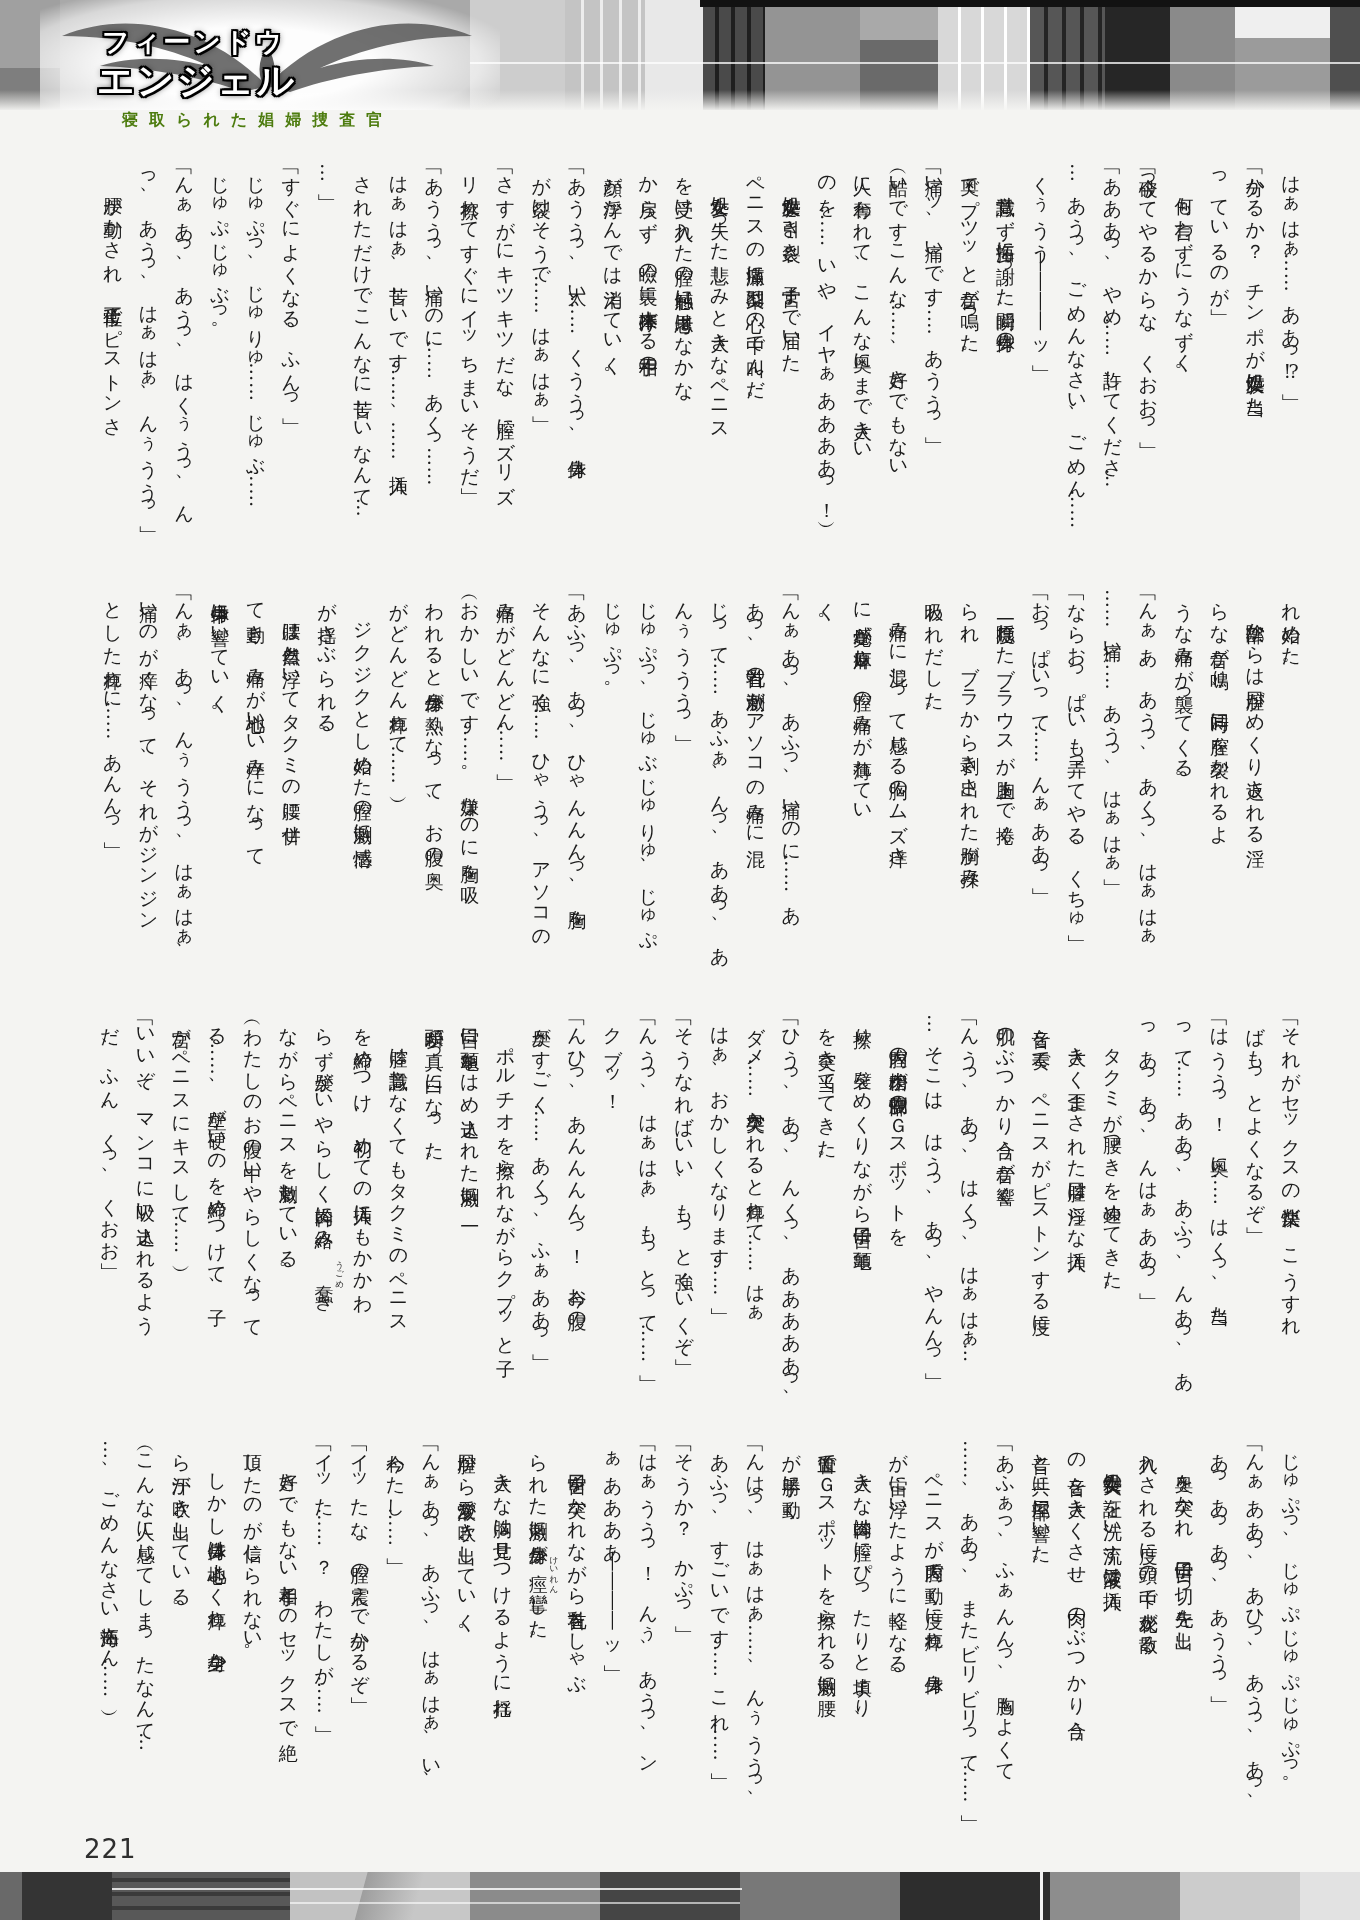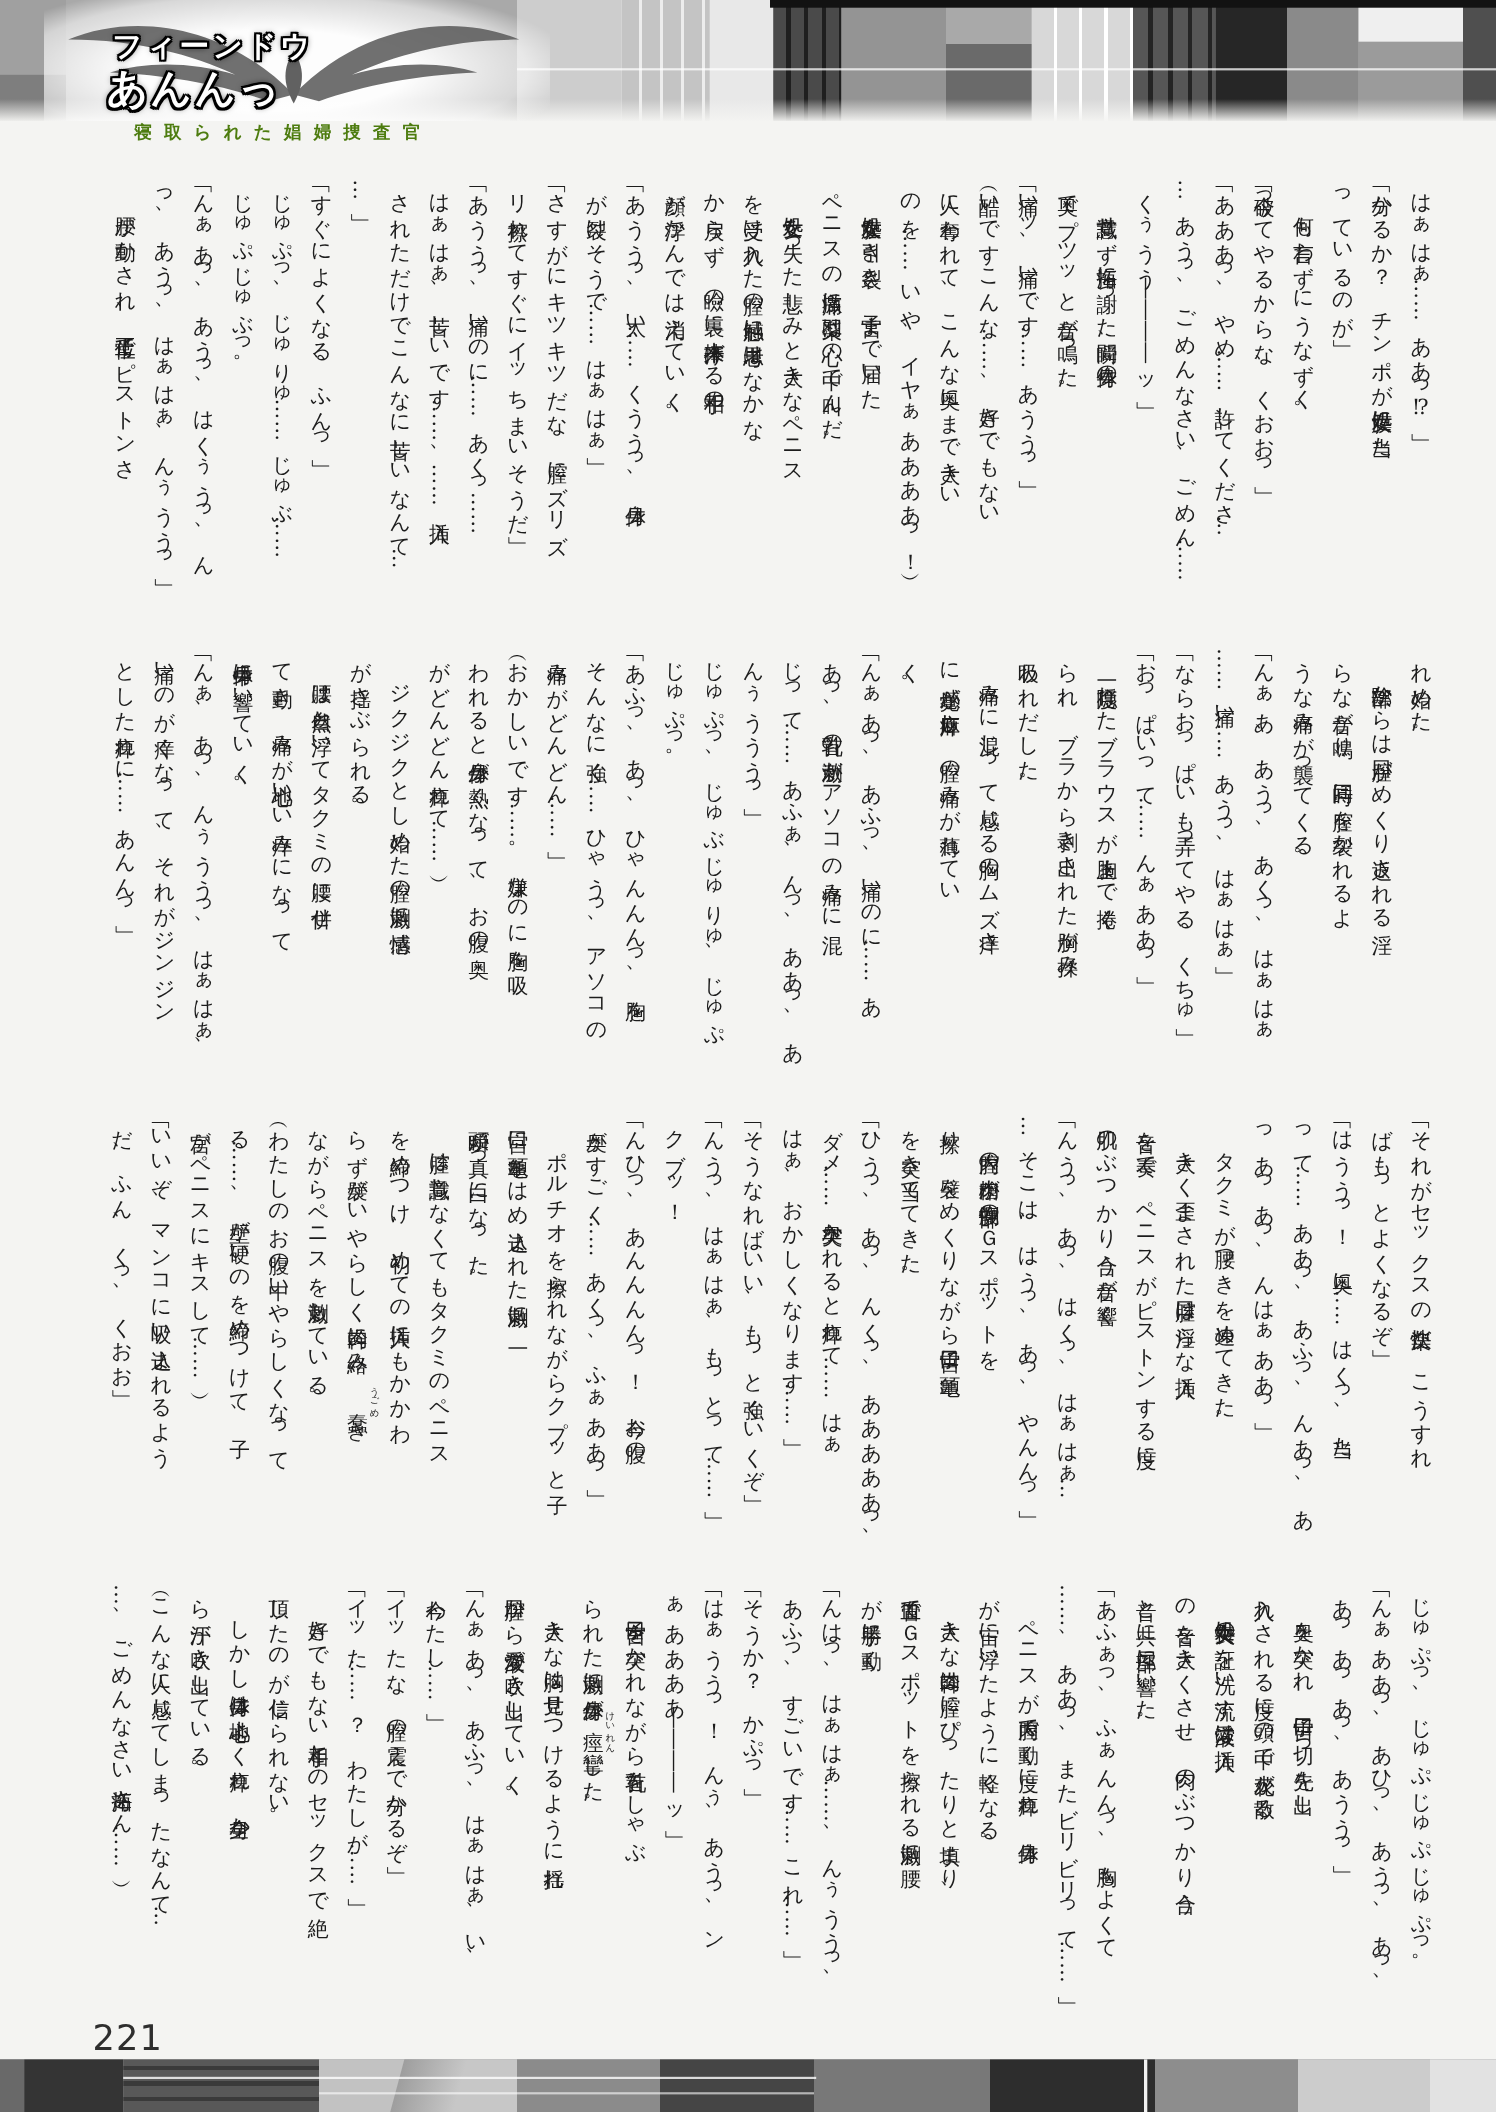--- a/index.html
+++ b/index.html
@@ -28,21 +28,21 @@
 
   
   .text-row{position:absolute;left:93px;width:1216px;height:398px;
             writing-mode:vertical-rl;text-orientation:mixed;
             font-size:19px;line-height:35.7px;letter-spacing:0.6px;}
   .row1{top:163px;} .row2{top:589px;} .row3{top:1014px;} .row4{top:1440px;}
   .tcol{margin:0;padding:0;white-space:nowrap;}
   ruby rt{font-size:8.5px;letter-spacing:0;}
 
   .pageno{position:absolute;left:84px;top:1834px;font-family:"DejaVu Sans","Liberation Sans",sans-serif;
-          font-size:32px;color:#2e2e2e;letter-spacing:1px;}
+          font-size:26px;color:#2e2e2e;letter-spacing:1px;}
 </style>
 </head>
 <body>
 
 <div class="page">
 
   <div class="band band-top">
     <div class="g" style="left:0;top:0;width:60px;height:110px;background:#a0a0a0;"></div>
     <div class="g" style="left:0;top:68px;width:60px;height:42px;background:#7e7e7e;"></div>
     <div class="g" style="left:470px;top:0;width:95px;height:110px;background:#cdcdcd;"></div>
@@ -62,21 +62,21 @@
     <div class="g" style="left:470px;top:62px;width:890px;height:2px;background:rgba(255,255,255,.75);"></div>
     <div class="fadeout"></div>
 
     <div class="logo-glow"></div>
     <svg class="wings" width="430" height="96" viewBox="0 0 430 96">
       <path d="M215 80 C 155 18, 72 4, 10 30 C 74 30, 122 44, 162 62 C 122 50, 80 50, 48 60 C 102 62, 152 72, 192 86 Z" fill="#5d5d5d"></path>
       <path d="M215 80 C 275 18, 358 4, 420 30 C 356 30, 308 44, 268 62 C 308 50, 350 50, 382 60 C 328 62, 278 72, 238 86 Z" fill="#5d5d5d"></path>
       <path d="M215 88 C 205 70, 205 56, 215 40 C 225 56, 225 70, 215 88 Z" fill="#4c4c4c"></path>
     </svg>
     <div class="t-kana t-kana1">フィーンドウ</div>
-    <div class="t-kana t-kana2">あんんっ</div>
+    <div class="t-kana t-kana2">エンジェル</div>
   </div>
 
   <div class="subtitle">寝取られた娼婦捜査官</div>
 
   <div class="text-row row1">
       <div class="tcol">はぁはぁ……ああっ⁉」</div>
       <div class="tcol">「分かるか？　チンポが処女膜に当た</div>
       <div class="tcol">っているのが」</div>
       <div class="tcol">　何も言わずにうなずく。</div>
       <div class="tcol">「今破ってやるからな、くおおっ」</div>

